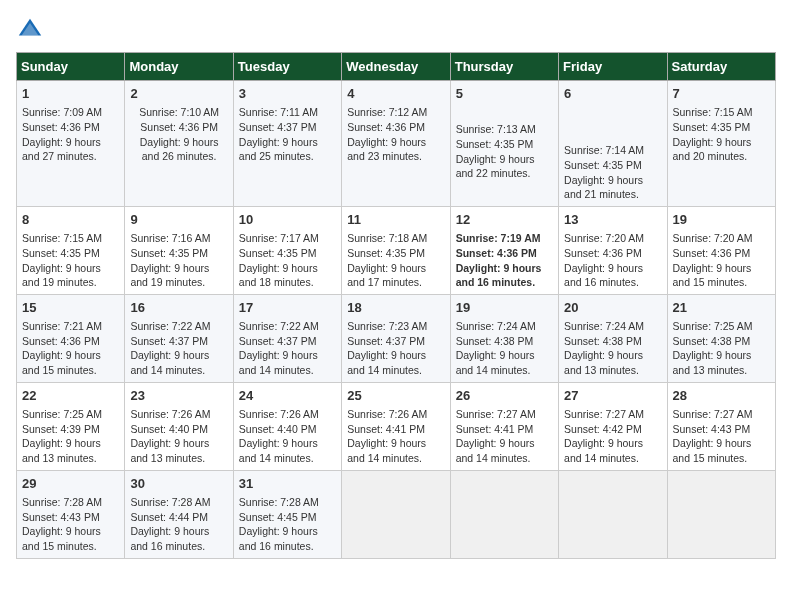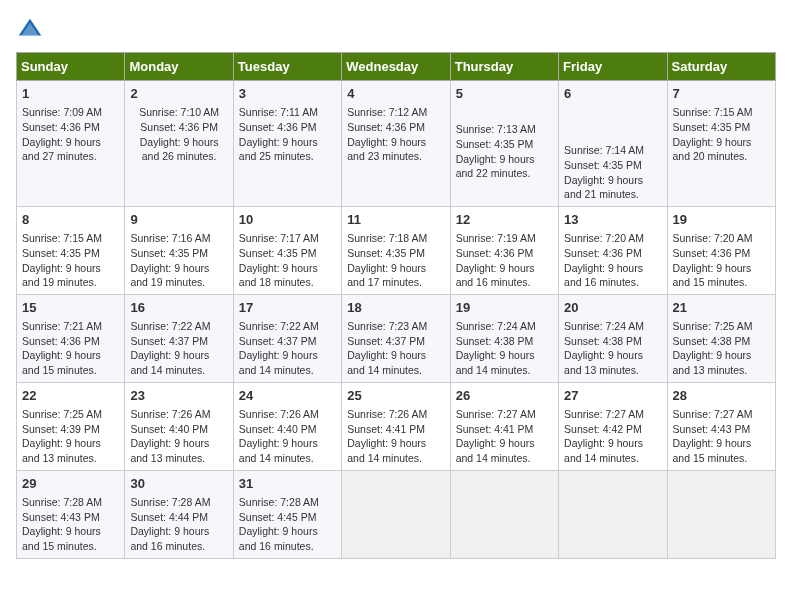--- a/index.html
+++ b/index.html
@@ -38,21 +38,21 @@
     .subtitle {
       font-size: 16px;
       color: #444;
     }
     table {
       width: 100%;
       border-collapse: collapse;
       font-size: 11px;
     }
     thead th {
-      background-color: #4d7c0f;
+      background-color: #14532d;
       color: #fff;
       padding: 6px 4px;
       text-align: left;
       font-size: 13px;
       font-weight: bold;
       border: 1px solid #aaa;
     }
     tbody td {
       border: 1px solid #ccc;
       padding: 4px 5px;
@@ -125,21 +125,21 @@
         </td>
         <td>
           <span class="day-num">2</span>
           <div class="day-info" style="white-space: pre-line; text-align: center;">Sunrise: 7:10 AM
 Sunset: 4:36 PM
 Daylight: 9 hours and 26 minutes.</div>
         </td>
         <td>
           <span class="day-num">3</span>
           <div class="day-info" style="white-space: pre-line;">Sunrise: 7:11 AM
-Sunset: 4:36 PM
+Sunset: 4:37 PM
 Daylight: 9 hours and 25 minutes.</div>
         </td>
         <td>
           <span class="day-num">4</span>
           <div class="day-info" style="white-space: pre-line;">Sunrise: 7:12 AM
 Sunset: 4:36 PM
 Daylight: 9 hours and 23 minutes.</div>
         </td>
         <td>
           <span class="day-num">5</span>
@@ -180,21 +180,21 @@
 Daylight: 9 hours and 18 minutes.</div>
         </td>
         <td>
           <span class="day-num">11</span>
           <div class="day-info" style="white-space: pre-line;">Sunrise: 7:18 AM
 Sunset: 4:35 PM
 Daylight: 9 hours and 17 minutes.</div>
         </td>
         <td>
           <span class="day-num">12</span>
-          <div class="day-info" style="white-space: pre-line;">Sunrise: 7:19 AM
+          <div class="day-info" style="white-space: pre-line; font-weight: bold;">Sunrise: 7:19 AM
 Sunset: 4:36 PM
 Daylight: 9 hours and 16 minutes.</div>
         </td>
         <td>
           <span class="day-num">13</span>
           <div class="day-info" style="white-space: pre-line;">Sunrise: 7:20 AM
 Sunset: 4:36 PM
 Daylight: 9 hours and 16 minutes.</div>
         </td>
         <td>

